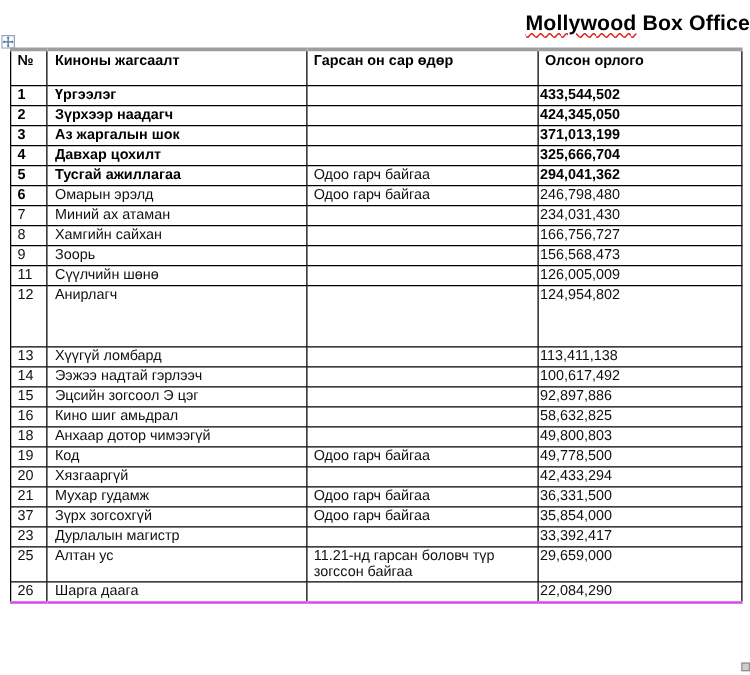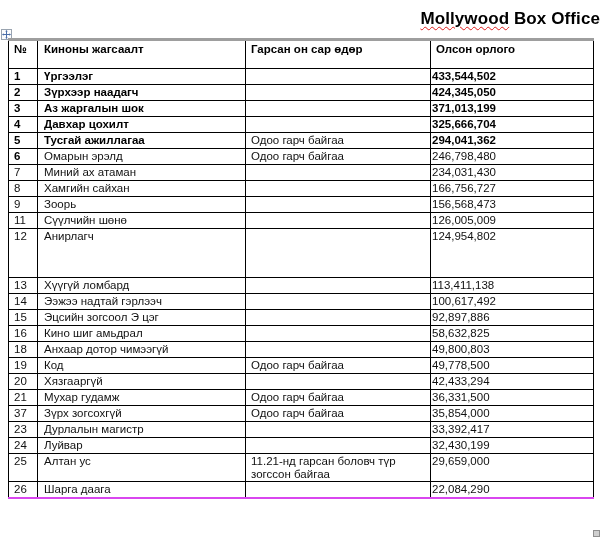--- a/index.html
+++ b/index.html
@@ -217,26 +217,20 @@
           <td class="c-date">Одоо гарч байгаа</td>
           <td class="c-rev">35,854,000</td>
         </tr>
         <tr>
           <td class="c-num">23</td>
           <td class="c-name">Дурлалын магистр</td>
           <td class="c-date"></td>
           <td class="c-rev">33,392,417</td>
         </tr>
         <tr>
-          <td class="c-num">24</td>
-          <td class="c-name">Луйвар</td>
-          <td class="c-date"></td>
-          <td class="c-rev">32,430,199</td>
-        </tr>
-        <tr>
           <td class="c-num">25</td>
           <td class="c-name">Алтан ус</td>
           <td class="c-date">11.21-нд гарсан боловч түр зогссон байгаа</td>
           <td class="c-rev">29,659,000</td>
         </tr>
         <tr>
           <td class="c-num">26</td>
           <td class="c-name">Шарга даага</td>
           <td class="c-date"></td>
           <td class="c-rev">22,084,290</td>

